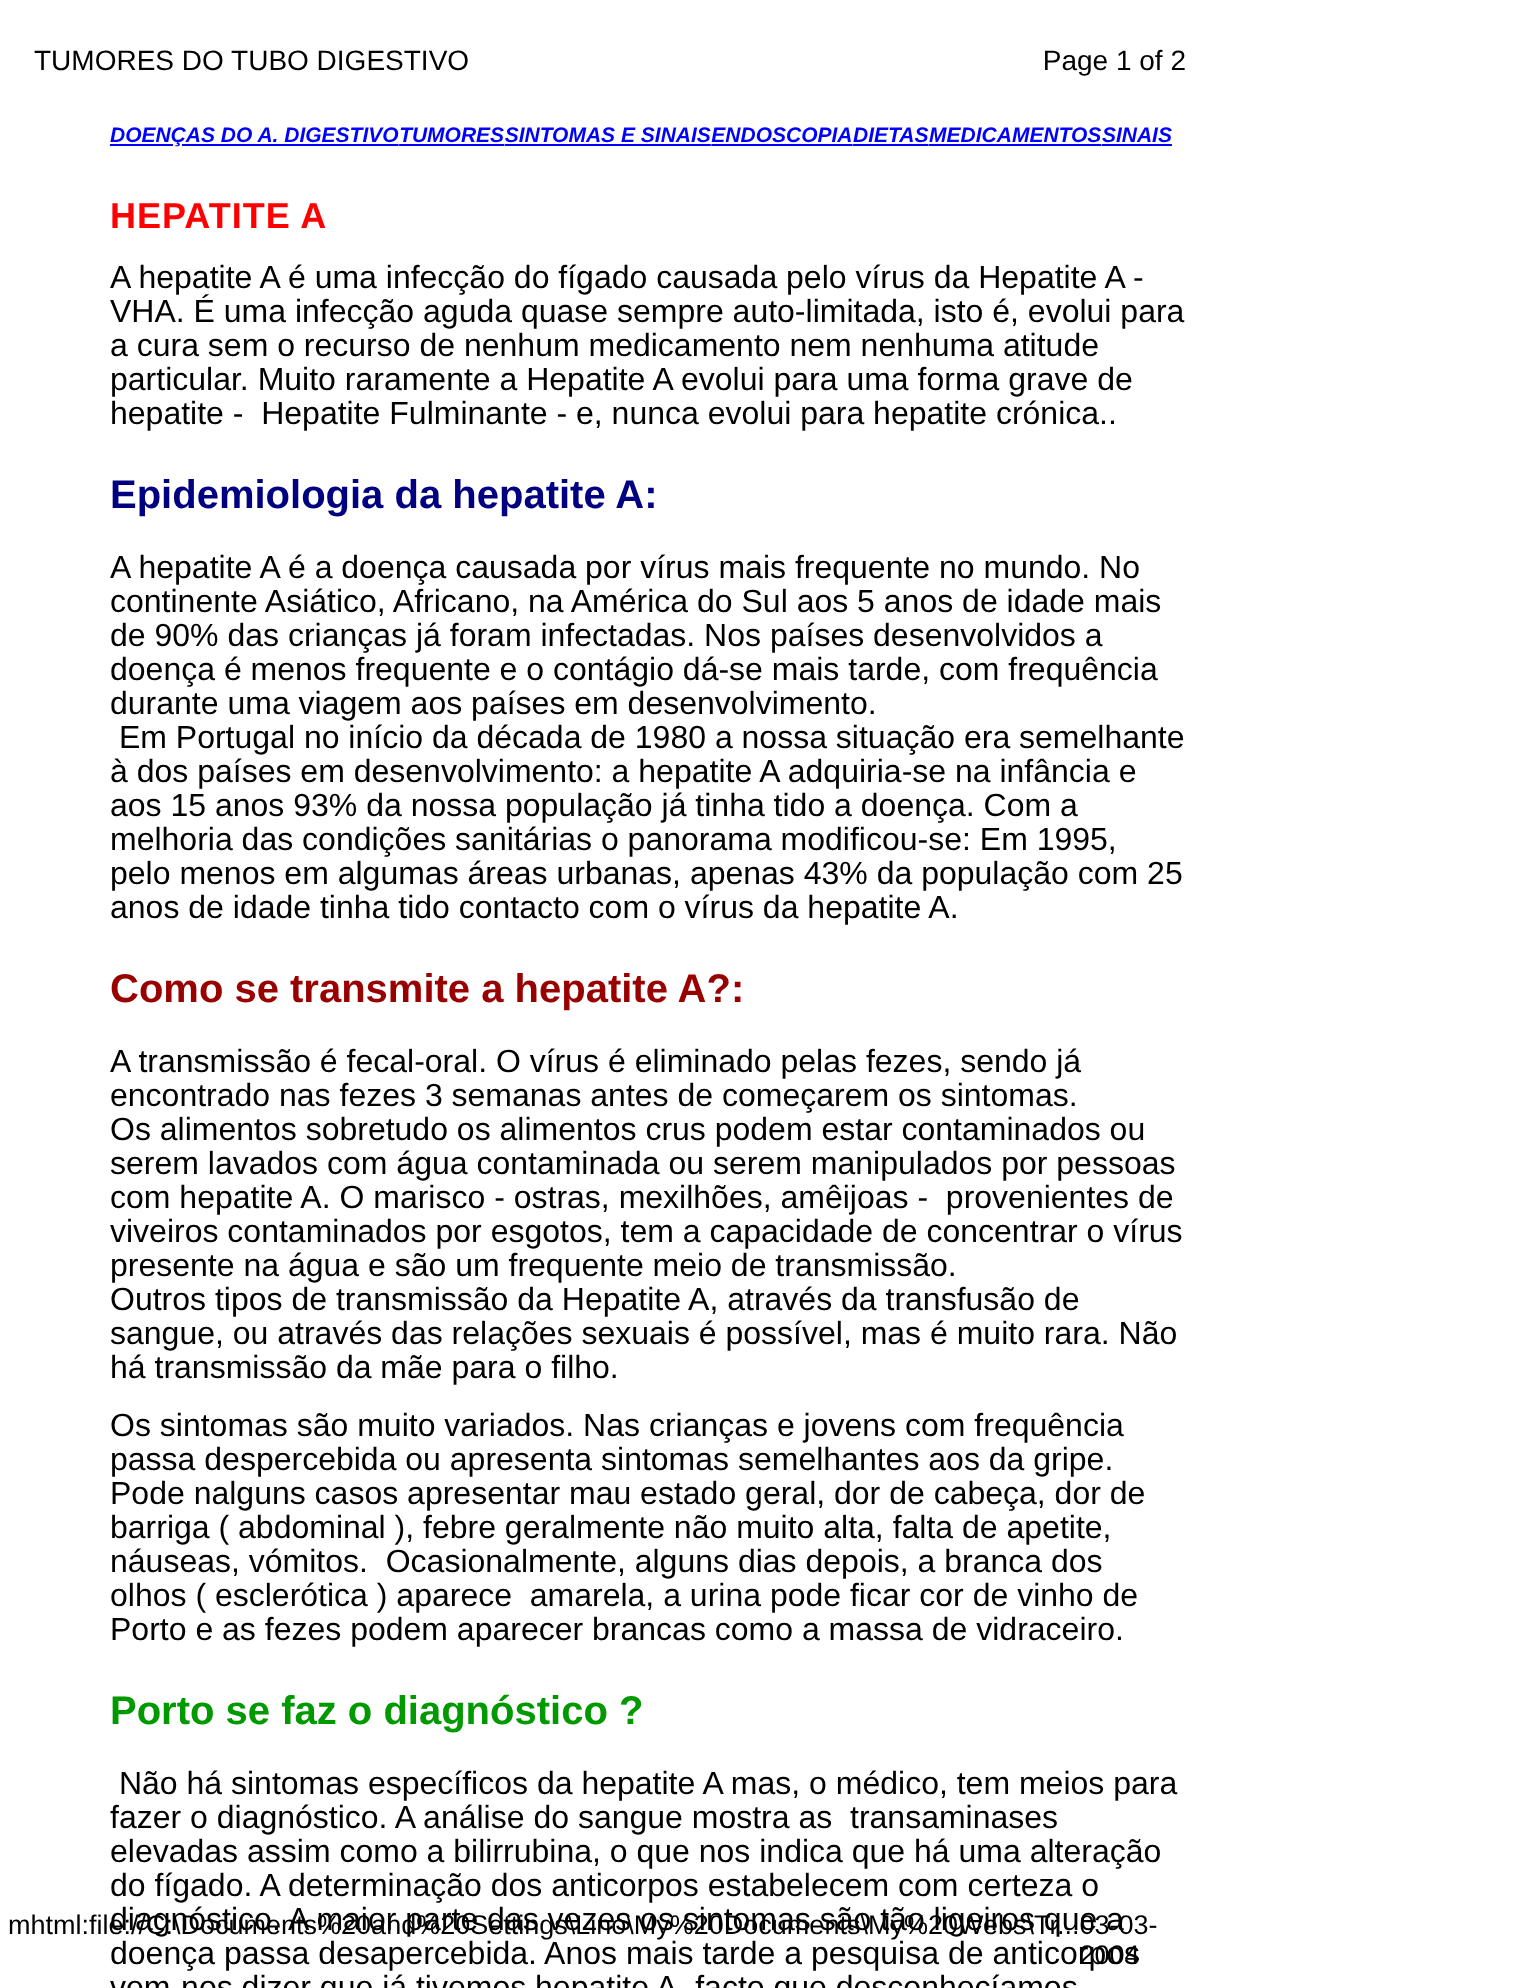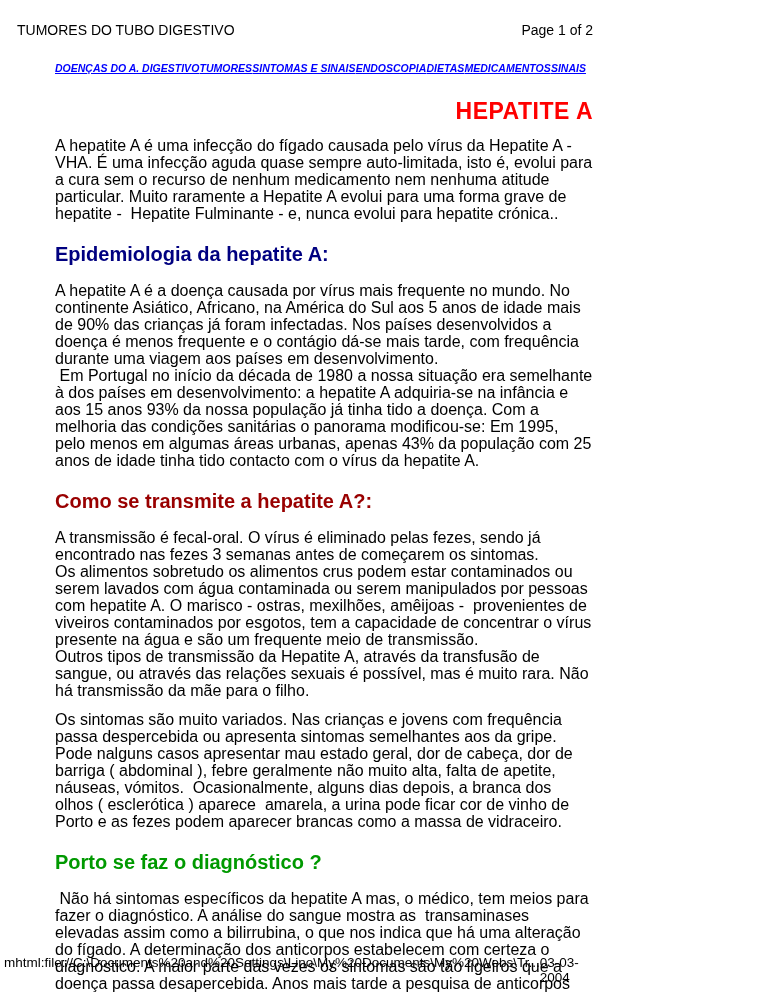--- a/index.html
+++ b/index.html
@@ -25,24 +25,23 @@
   .nav-bar a {
     font-size: 10.5px; font-weight: bold;
     text-decoration: underline;
     white-space: nowrap;
     cursor: pointer;
   }
 
   .content { margin: 0 23px 0 55px; }
 
   h1.page-title {
-    font-size: 23px; font-weight: bold;
+    font-size: 18px; font-weight: bold;
     letter-spacing: 0.5px;
     margin: 24px 0 0 0;
-    text-align: right;
   }
 
   p.body-text {
     font-size: 16px; line-height: 17px;
     margin: 12px 0;
     white-space: pre-wrap;
   }
 
   h2.section-heading {
     font-size: 20px; font-weight: bold;

